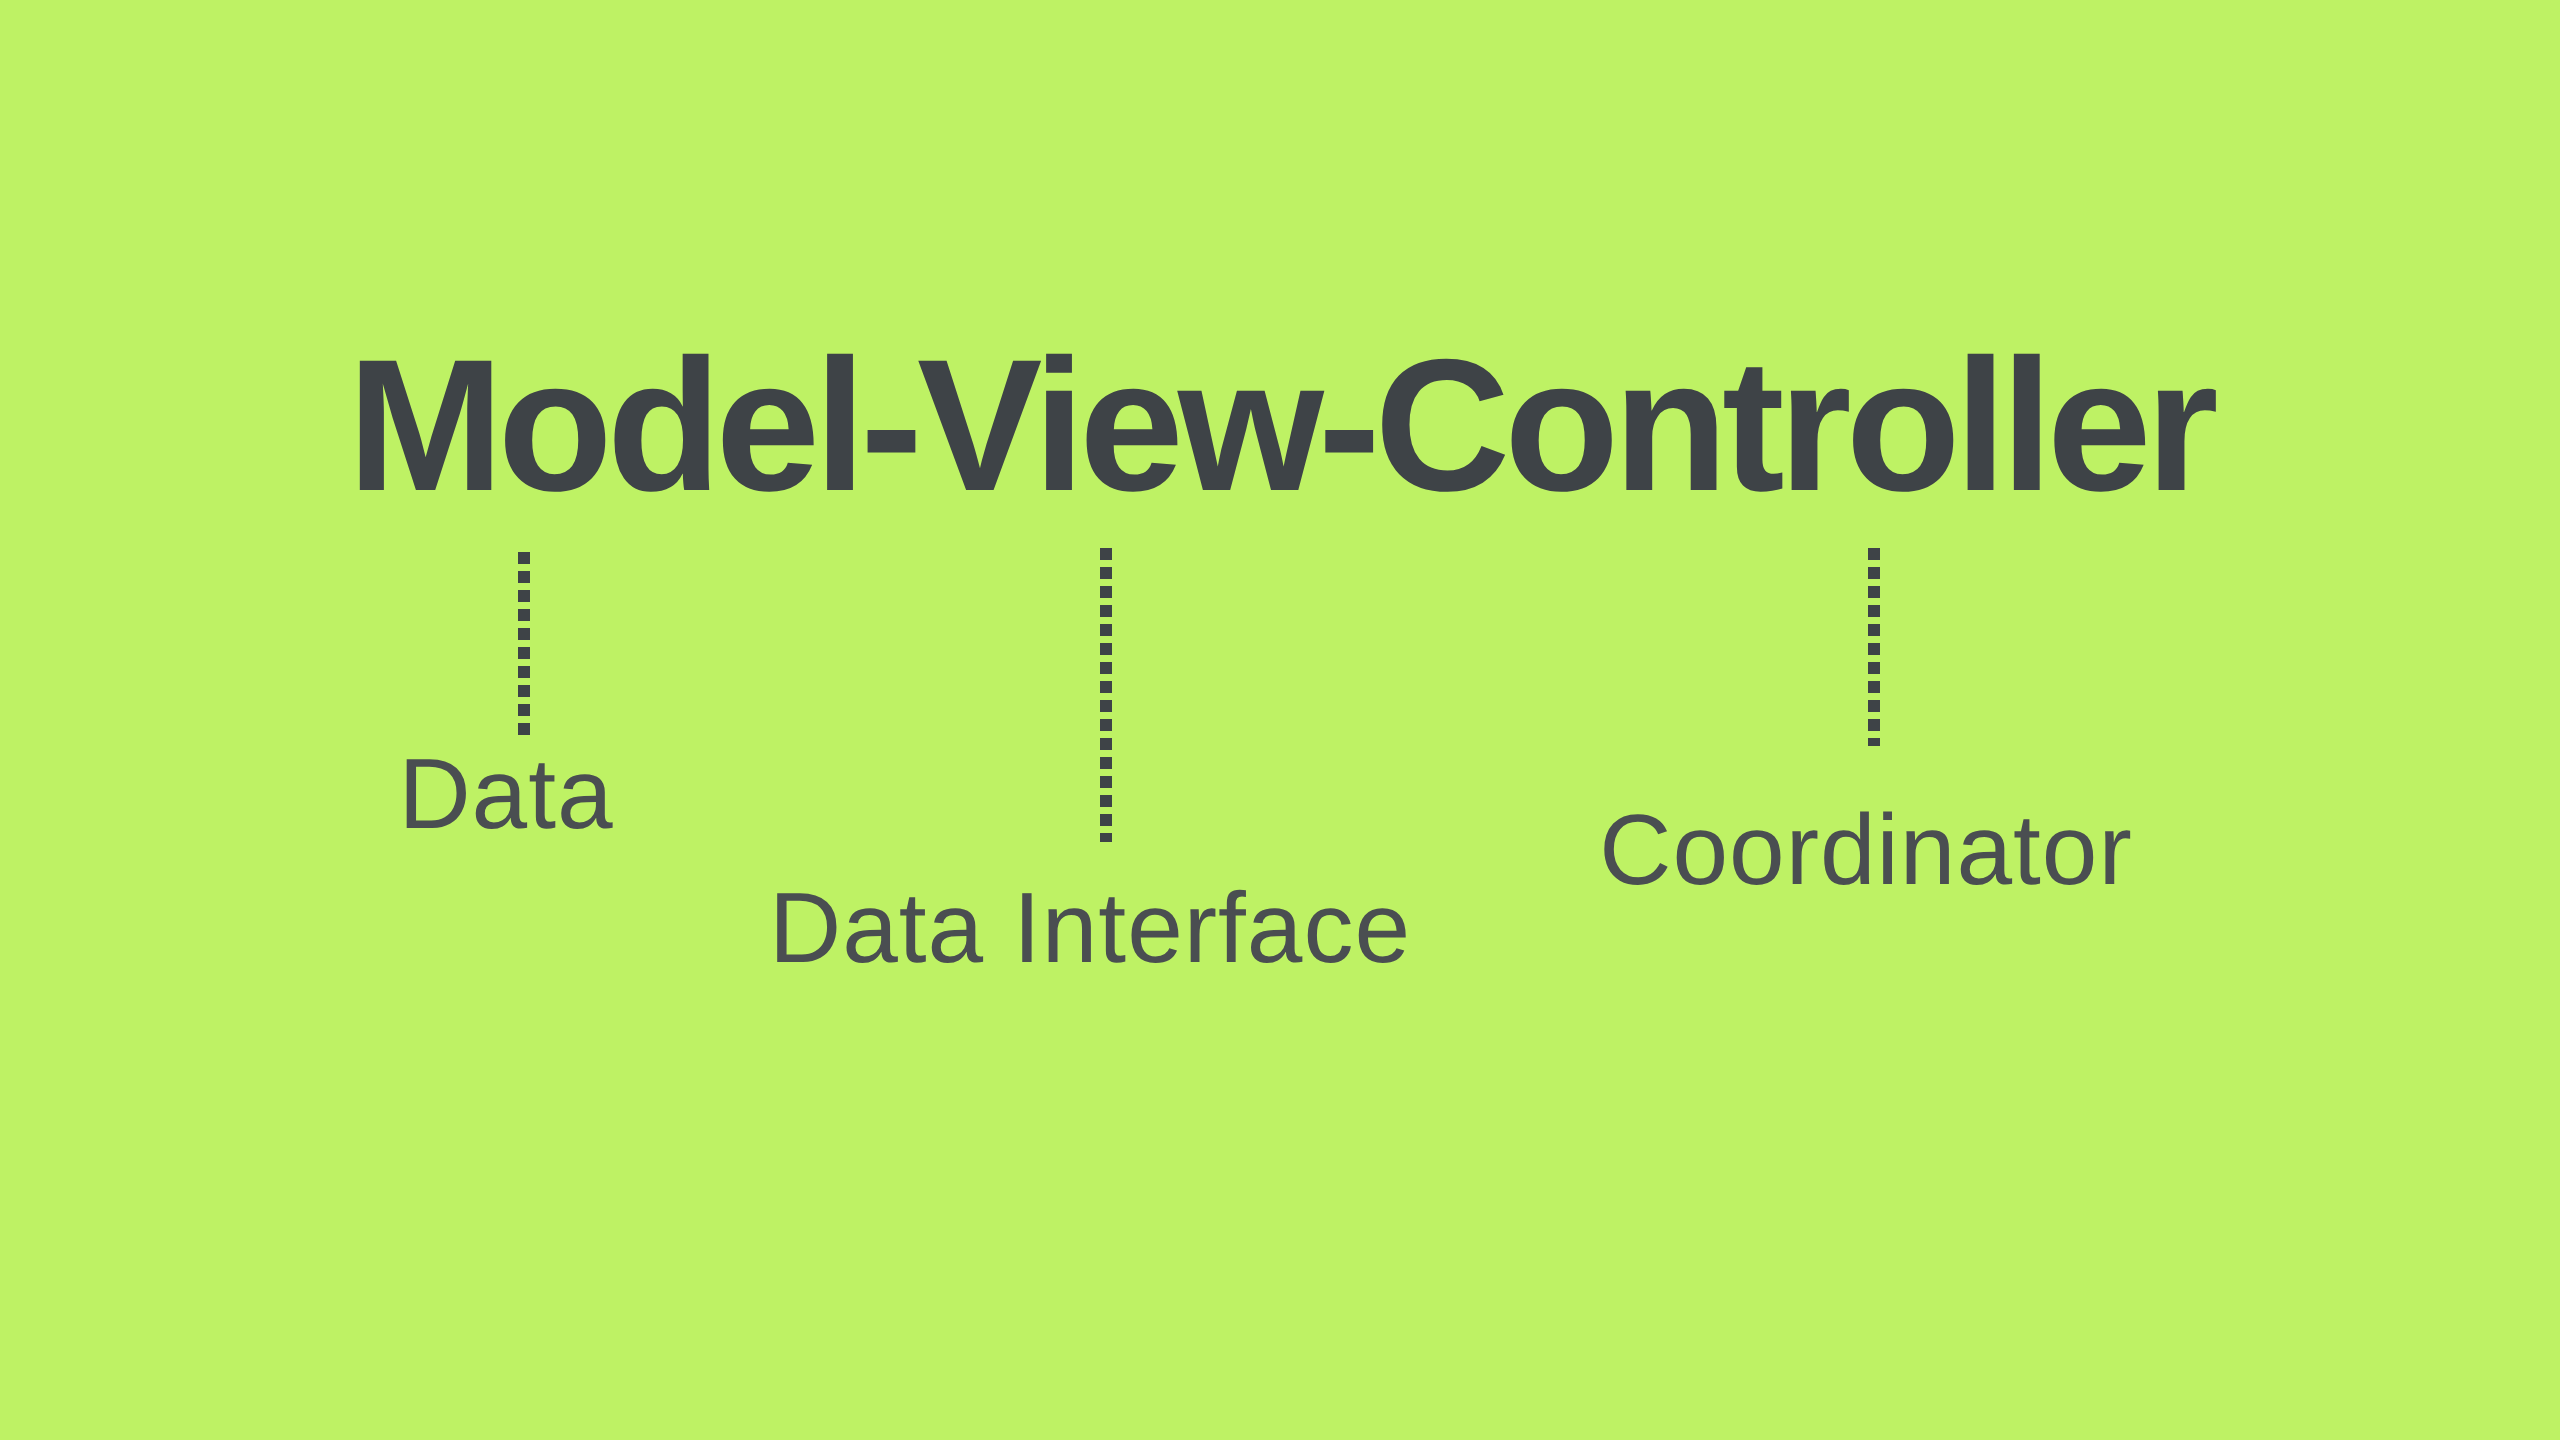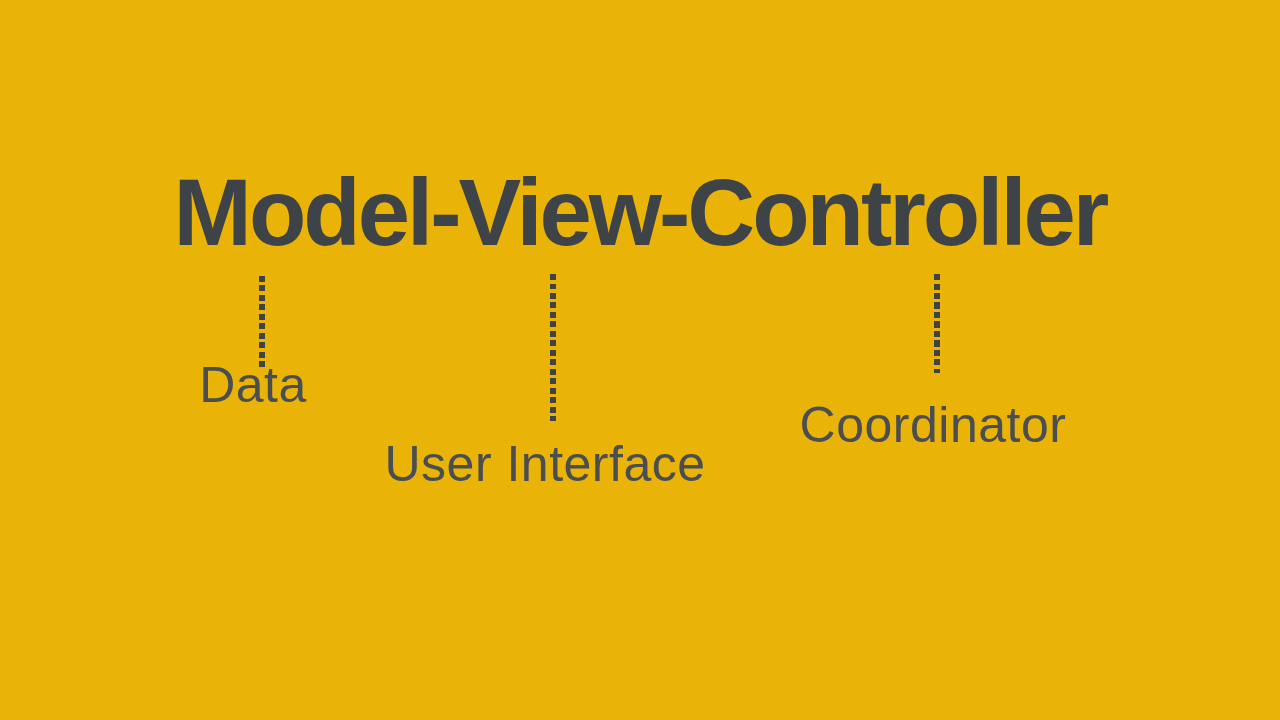--- a/index.html
+++ b/index.html
@@ -4,21 +4,21 @@
 <style>
   html, body {
     margin: 0;
     padding: 0;
     background: #ffffff;
   }
   .slide {
     position: relative;
     width: 1280px;
     height: 720px;
-    background: #eab308;
+    background: #bef264;
     overflow: hidden;
     font-family: "Liberation Sans", sans-serif;
   }
   .title {
     position: absolute;
     top: 166px;
     left: 0;
     width: 1280px;
     margin: 0;
     text-align: center;
@@ -45,36 +45,36 @@
   .callout-label {
     position: absolute;
     transform: translateX(-50%);
     font-size: 50px;
     line-height: 1;
     font-weight: normal;
     letter-spacing: 0.5px;
     white-space: nowrap;
     color: var(--label, #4a4e51);
   }
-  .callout-label.l1 { left: 253px; top: 360px; text-align: right; }
+  .callout-label.l1 { left: 253px; top: 372px; text-align: right; }
   .callout-label.l2 { left: 545px; top: 439px; }
   .callout-label.l3 { left: 933px; top: 400px; }
 </style>
 </head>
 <body>
 
 <div class="slide">
 
   <h1 class="title">Model-View-Controller</h1>
 
   <div class="connector c1"></div>
 
   <div class="connector c2"></div>
 
   <div class="connector c3"></div>
 
   <div class="callout-label l1">Data</div>
 
-  <div class="callout-label l2">User Interface</div>
+  <div class="callout-label l2">Data Interface</div>
 
   <div class="callout-label l3">Coordinator</div>
 
 </div>
 
 </body></html>

